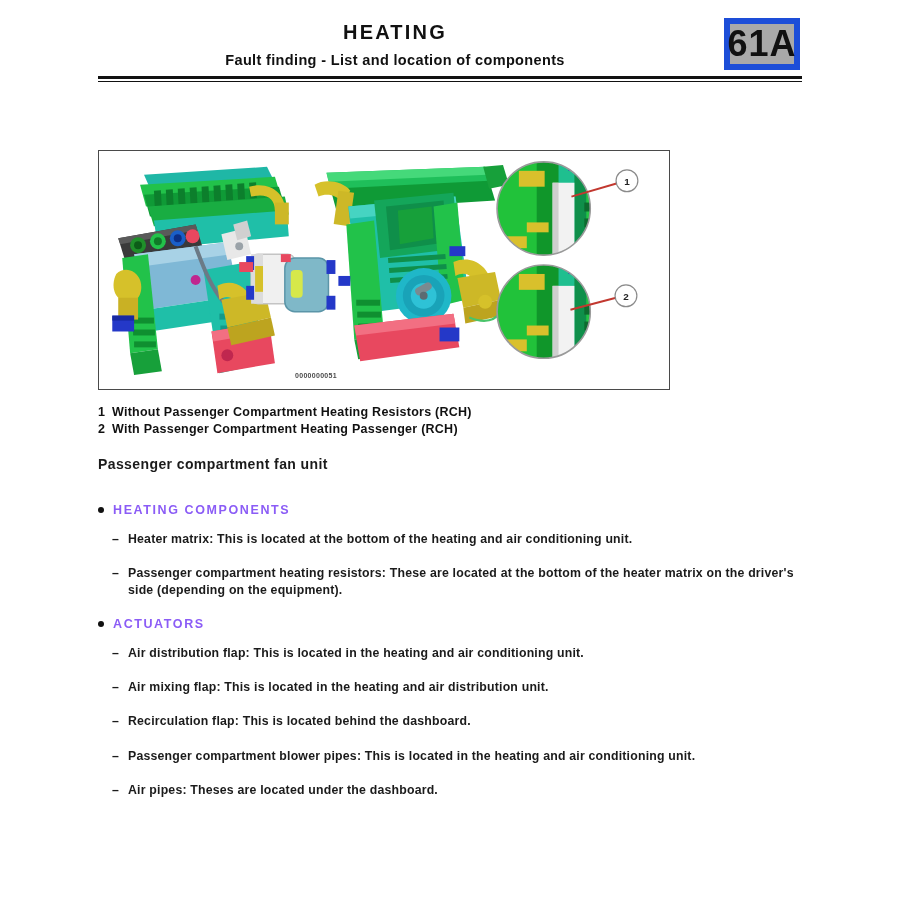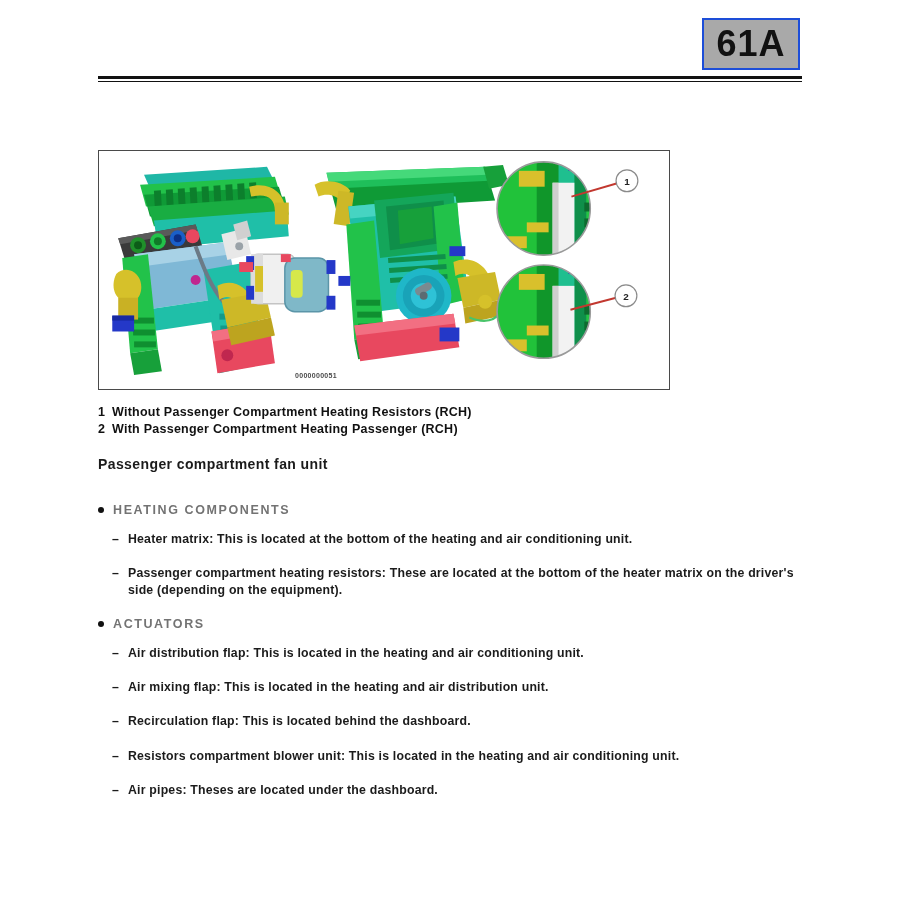--- a/index.html
+++ b/index.html
@@ -21,23 +21,23 @@
   .doc-title {
     font-size: 20px; font-weight: bold; letter-spacing: 2.2px;
     line-height: 24px; color: #111;
   }
   .doc-subtitle {
     font-size: 14.5px; font-weight: bold; letter-spacing: 0.35px;
     line-height: 20px; margin-top: 6px; color: #111;
   }
   .code-box {
     position: absolute; right: 100px; top: 18px;
-    width: 98px; height: 52px;
+    width: 76px; height: 52px;
     background: #a9a9a9;
-    border: 2px solid #1d4ed8;
+    border: 6px solid #1d4ed8;
     outline: 1px solid #ffffff;
     display: flex; align-items: center; justify-content: center;
   }
   .code-box-text {
     font-size: 36px; font-weight: bold; letter-spacing: 1px;
     color: #111; line-height: 36px;
   }
   .header-rule { position: absolute; left: 98px; top: 76px; width: 704px; }
   .header-rule .r1 { height: 3px; background: #111; }
   .header-rule .r2 { height: 1px; background: #111; margin-top: 1.5px; }
@@ -76,21 +76,21 @@
     position: absolute; left: 98px; top: 456px;
     font-size: 14px; font-weight: bold; letter-spacing: 0.4px; color: #1b1b1b;
   }
 
   
   .sections { position: absolute; left: 98px; top: 503px; width: 704px; }
   .section { margin-bottom: 18px; }
   .section-head {
     display: flex; align-items: center;
     font-size: 12.5px; font-weight: bold; letter-spacing: 1.6px;
-    color: #737373; margin-bottom: 14px;
+    color: #8b5cf6; margin-bottom: 14px;
   }
   .bullet-dot {
     width: 6px; height: 6px; border-radius: 50%;
     background: #111; margin-right: 9px; flex: none;
   }
   .item {
     display: flex; margin-bottom: 17px;
     font-size: 12.3px; font-weight: bold; letter-spacing: 0.2px;
     line-height: 17px; color: #1b1b1b;
   }
@@ -98,20 +98,24 @@
   .item-text { flex: 1; }
   .sec-actuators { margin-top: 16px; }
   .sec-others { margin-top: 16px; }
 </style>
 </head>
 <body>
 
 <div class="page">
 
   <div class="header">
+    <div class="header-titles">
+      <div class="doc-title">HEATING</div>
+      <div class="doc-subtitle">Fault finding - List and location of components</div>
+    </div>
     <div class="code-box">
       <span class="code-box-text">61A</span>
     </div>
     <div class="header-rule">
       <div class="r1"></div>
       <div class="r2"></div>
     </div>
   </div>
 
 
@@ -359,21 +363,21 @@
       </div>
       <div class="item">
         <span class="item-dash">–</span>
         <span class="item-text">Recirculation flap: This is located behind the dashboard.</span>
       </div>
     </div>
 
     <div class="section sec-others">
       <div class="item">
         <span class="item-dash">–</span>
-        <span class="item-text">Resistors compartment blower unit: This is located in the heating and air conditioning unit.</span>
+        <span class="item-text">Passenger compartment blower pipes: This is located in the heating and air conditioning unit.</span>
       </div>
       <div class="item">
         <span class="item-dash">–</span>
         <span class="item-text">Air pipes: Theses are located under the dashboard.</span>
       </div>
     </div>
 
   </div>
 </div>
 

